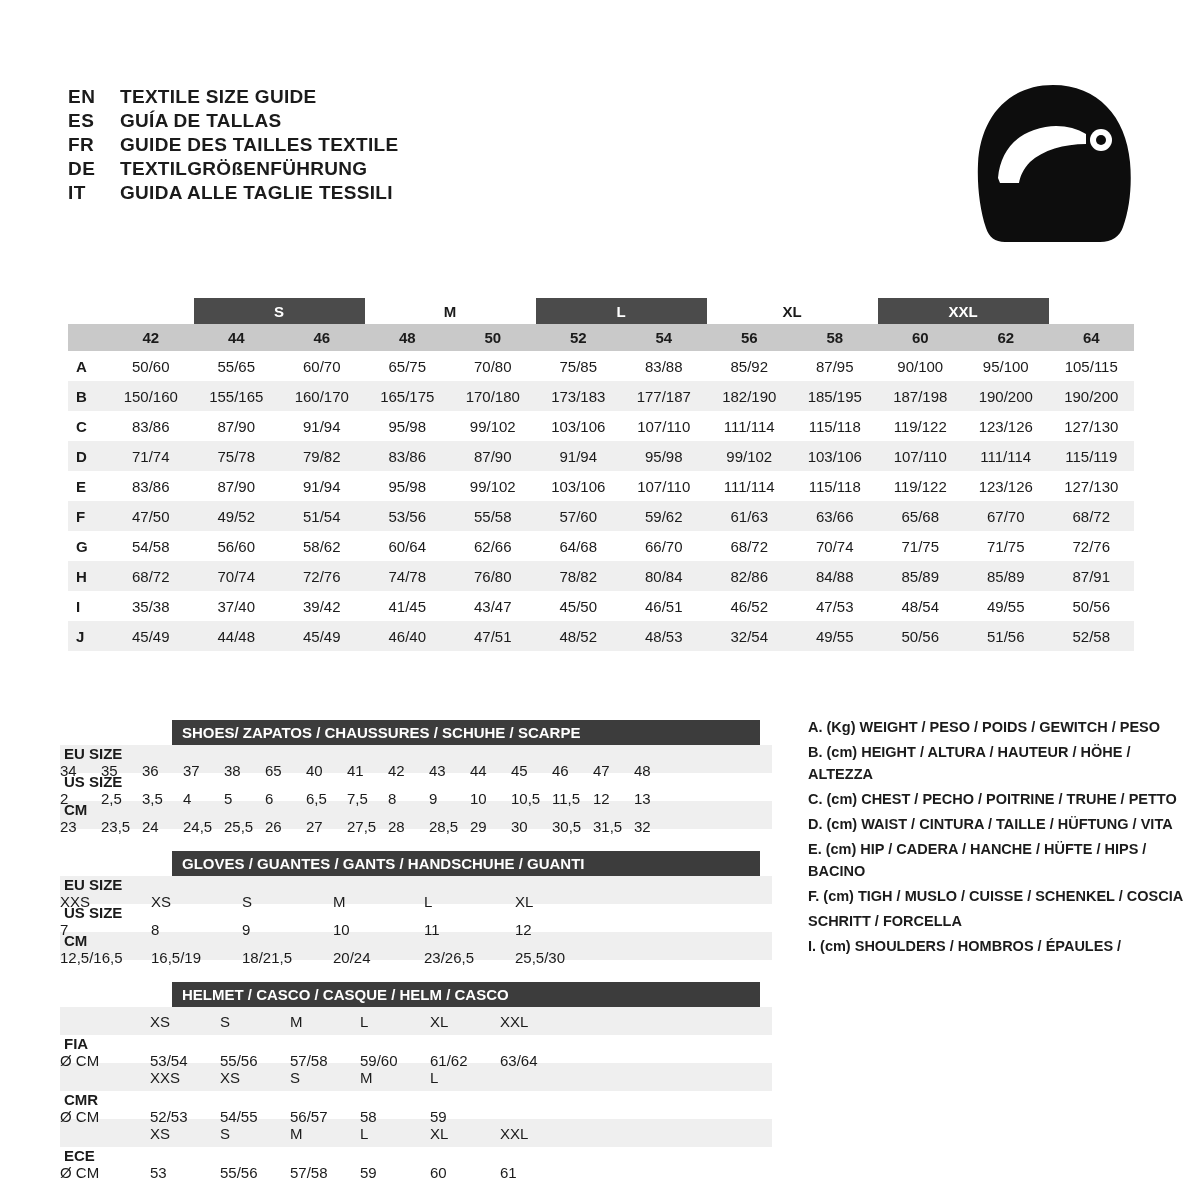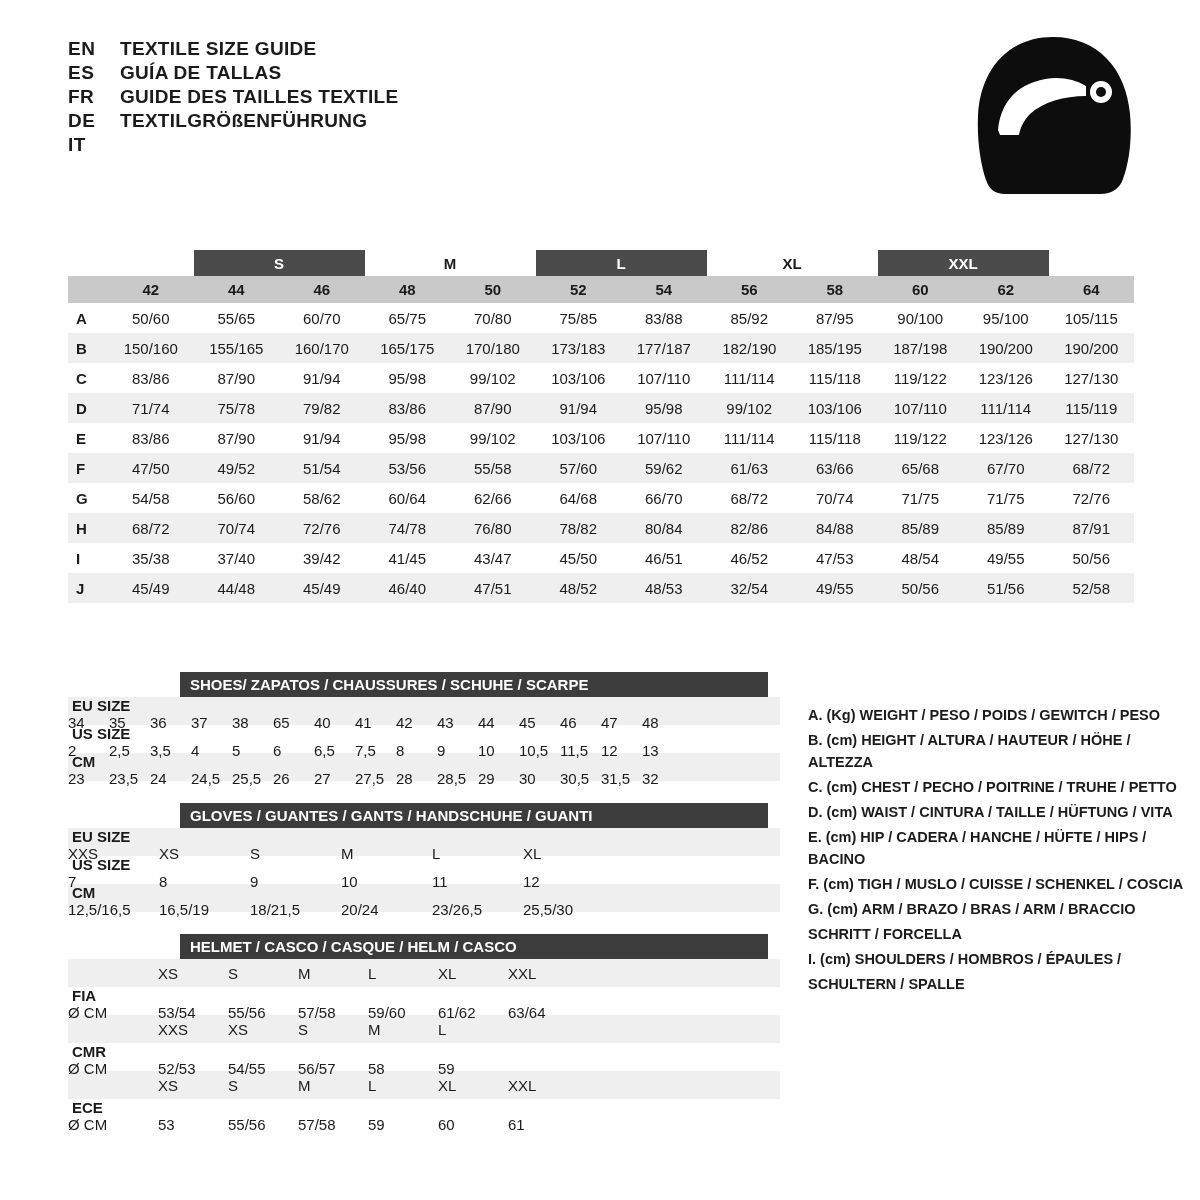--- a/index.html
+++ b/index.html
@@ -4,21 +4,21 @@
 <style>
   html,body{margin:0;padding:0;}
   body{
     width:1200px;height:1200px;
     background:#ffffff;
     font-family:"Liberation Sans", sans-serif;
     color:#1b1b1b;
     position:relative;
     overflow:hidden;
   }
-  .page{position:relative;width:1200px;height:1036px;}
+  .page{position:relative;width:1200px;height:1036px;margin-top:48px;}
 
   
   .header{position:absolute;left:68px;top:38px;}
   .hdr-row{display:flex;align-items:baseline;margin-bottom:2px;}
   .hdr-lang{width:52px;font-size:19px;font-weight:bold;letter-spacing:.5px;}
   .hdr-text{font-size:19px;font-weight:bold;letter-spacing:.3px;}
 
   
   .helmet{position:absolute;right:62px;top:34px;width:170px;height:175px;}
 
@@ -28,38 +28,38 @@
   .mt-sizerow .cell{display:flex;align-items:center;justify-content:center;font-weight:bold;font-size:15px;color:#1b1b1b;}
   .mt-sizerow .cell.dark{background:#4b4b4b;color:#ffffff;}
   .mt-row{display:flex;height:30px;align-items:stretch;}
   .mt-row .cell{display:flex;align-items:center;justify-content:center;font-size:15px;}
   .mt-row.alt{background:#efefef;}
   .mt-row.hdrnum{background:#c9c9c9;font-weight:bold;height:27px;}
   .lbl{width:32px;display:flex;align-items:center;justify-content:flex-start;padding-left:8px;font-weight:bold;font-size:15px;}
   .c{flex:1 1 0;}
 
   
-  .sec{position:absolute;left:68px;font-size:15px;}
+  .sec{position:absolute;left:60px;font-size:15px;}
   .sec-title{background:#3c3c3c;color:#fff;font-weight:bold;font-size:15px;
              padding:4px 0 4px 10px;margin-left:112px;width:480px;box-sizing:content-box;}
   .srow{display:flex;align-items:stretch;height:28px;flex-direction:column;}
   .srow.alt{background:#efefef;}
   .srow .rlbl{width:112px;font-weight:bold;font-size:15px;display:flex;align-items:center;padding-left:4px;box-sizing:border-box;}
   .srow .rcells{display:flex;flex:1 1 auto;}
   .srow .rcells span{display:flex;align-items:center;font-size:15px;}
 
   
   .shoes .rcells span{width:41px;justify-content:flex-start;}
   
   .gloves .rcells span{width:91px;justify-content:flex-start;}
   
   .helm .rcells span{width:0;}
 
   
-  .legend{position:absolute;left:808px;top:704px;width:380px;font-size:14.5px;line-height:1.52;font-weight:bold;}
+  .legend{position:absolute;left:808px;top:668px;width:380px;font-size:14.5px;line-height:1.52;font-weight:bold;}
   .legend div{margin-bottom:3px;}
 </style>
 </head>
 <body>
 
 <div class="page">
 
   <div class="header">
     <div class="hdr-row">
       <span class="hdr-lang">EN</span>
@@ -72,20 +72,21 @@
     <div class="hdr-row">
       <span class="hdr-lang">FR</span>
       <span class="hdr-text">GUIDE DES TAILLES TEXTILE</span>
     </div>
     <div class="hdr-row">
       <span class="hdr-lang">DE</span>
       <span class="hdr-text">TEXTILGRÖßENFÜHRUNG</span>
     </div>
     <div class="hdr-row">
       <span class="hdr-lang">IT</span>
+      <span class="hdr-text">GUIDA ALLE TAGLIE TESSILI</span>
     </div>
   </div>
 
   <div class="helmet">
     <svg viewBox="0 0 170 175" width="170" height="175" aria-hidden="true">
       <path fill="#0d0d0d" d="M85 3 C40 3 12 36 10 82 C9 104 12 128 18 146 C21 155 27 160 37 160 L132 160 C144 160 152 154 155 145 C162 126 164 102 162 80 C158 35 130 3 85 3 Z"></path>
       <path fill="#ffffff" d="M30 96 C32 72 45 55 66 48 C86 41 104 44 118 52 L118 62 C96 62 75 68 62 80 C55 87 52 95 51 101 L32 101 Z"></path>
       <circle cx="133" cy="58" r="11" fill="#ffffff"></circle>
       <circle cx="133" cy="58" r="5" fill="#0d0d0d"></circle>
     </svg>
@@ -459,19 +460,17 @@
     </div>
   </div>
 
   <div class="legend">
     <div>A. (Kg) WEIGHT / PESO / POIDS / GEWITCH / PESO</div>
     <div>B. (cm) HEIGHT / ALTURA / HAUTEUR / HÖHE / ALTEZZA</div>
     <div>C. (cm) CHEST / PECHO / POITRINE / TRUHE / PETTO</div>
     <div>D. (cm) WAIST / CINTURA / TAILLE / HÜFTUNG / VITA</div>
     <div>E. (cm) HIP / CADERA / HANCHE / HÜFTE / HIPS / BACINO</div>
     <div>F. (cm) TIGH / MUSLO / CUISSE / SCHENKEL / COSCIA</div>
-    <div>G. (cm) ARM / BRAZO / BRAS / ARM / BRACCIO</div>
     <div>SCHRITT / FORCELLA</div>
     <div>I. (cm) SHOULDERS / HOMBROS / ÉPAULES /</div>
-    <div>SCHULTERN / SPALLE</div>
   </div>
 
 </div>
 
 </body></html>

